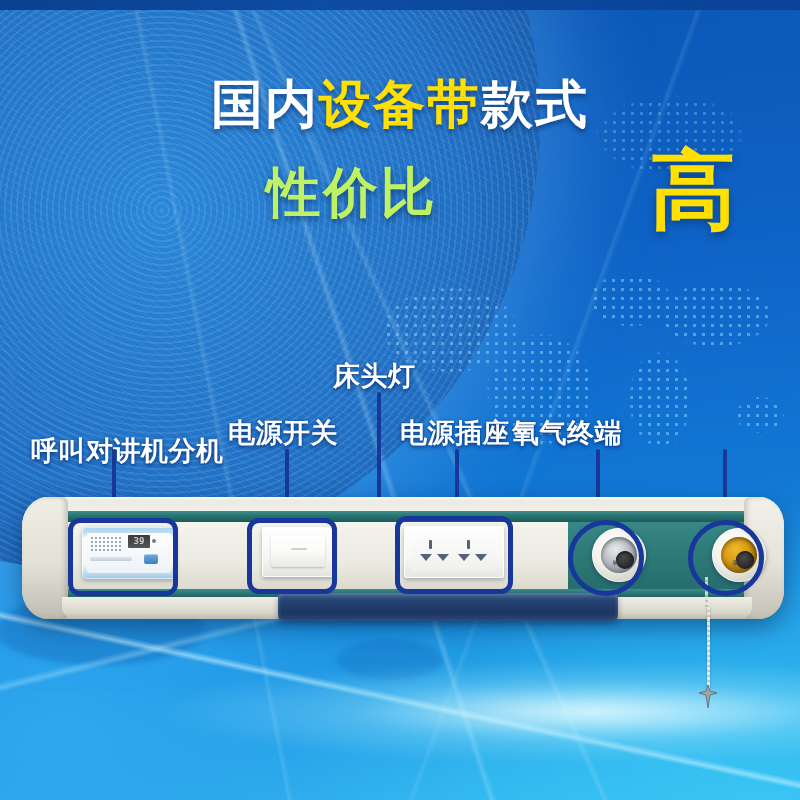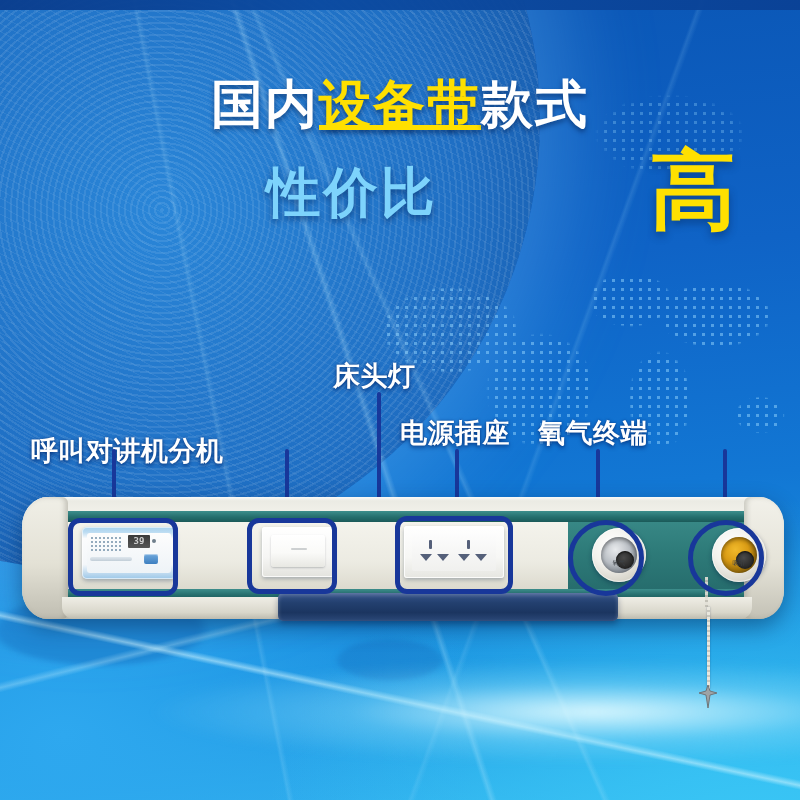--- a/index.html
+++ b/index.html
@@ -82,24 +82,24 @@
     background:
       radial-gradient(ellipse 180px 60px at 130px 90px, rgba(20,110,190,.45) 0 55%, rgba(0,0,0,0) 62%),
       radial-gradient(ellipse 140px 45px at 320px 40px, rgba(20,110,190,.40) 0 55%, rgba(0,0,0,0) 62%),
       radial-gradient(ellipse 90px 35px at 420px 120px, rgba(20,110,190,.35) 0 55%, rgba(0,0,0,0) 62%);
     filter:blur(2px);}
 
   
   .headline{position:absolute;left:0;top:78px;width:800px;text-align:center;
     font-size:52px;font-weight:bold;letter-spacing:2px;line-height:1;
     color:#ffffff;text-shadow:0 3px 5px rgba(0,30,80,.55);white-space:nowrap;}
-  .headline .hl-y{color:#ffe000;text-decoration:underline;}
+  .headline .hl-y{color:#ffe000;}
   .headline2{position:absolute;left:92px;top:165px;width:520px;text-align:center;
     font-size:54px;font-weight:bold;letter-spacing:3px;line-height:1;
-    color:#7dd3fc;text-shadow:0 3px 6px rgba(0,30,80,.55);white-space:nowrap;}
+    color:#bef264;text-shadow:0 3px 6px rgba(0,30,80,.55);white-space:nowrap;}
   .bigchar{position:absolute;left:650px;top:147px;
     font-size:86px;font-weight:bold;color:#ffe000;line-height:1;
     text-shadow:0 4px 8px rgba(0,30,80,.45);}
 
   
   .label{position:absolute;font-size:27px;font-weight:bold;color:#ffffff;
     white-space:nowrap;letter-spacing:.5px;
     text-shadow:0 2px 4px rgba(0,40,110,.75), 0 0 2px rgba(0,40,110,.6);}
   .leader{position:absolute;width:4px;background:#18379a;border-radius:2px;}
 
@@ -219,23 +219,24 @@
   <div class="dotmap2"></div>
   <div class="bg-topband"></div>
 
   <div class="headline">
     <span>国内</span><span class="hl-y">设备带</span><span>款式</span>
   </div>
   <div class="headline2">性价比</div>
   <div class="bigchar">高</div>
 
   <div class="label" style="left:6px;  top:433px;margin-left:25px;">呼叫对讲机分机</div>
+  <div class="label" style="left:228px; top:415px;">电源开关</div>
   <div class="label" style="left:400px; top:415px;">电源插座</div>
   <div class="label" style="left:333px; top:358px;">床头灯</div>
-  <div class="label" style="left:538px; top:415px;text-align:center;">氧气终端</div>
+  <div class="label" style="left:512px; top:415px;text-align:center;">氧气终端</div>
 
   <div class="leader" style="left:112px; top:449px; height:78px;"></div>
   <div class="leader" style="left:285px; top:449px; height:78px;"></div>
   <div class="leader" style="left:377px; top:392px; height:222px;"></div>
   <div class="leader" style="left:455px; top:449px; height:74px;"></div>
   <div class="leader" style="left:596px; top:449px; height:78px;"></div>
   <div class="leader" style="left:723px; top:449px; height:78px;"></div>
 
   <div class="unit">
     <div class="unit-body"></div>

